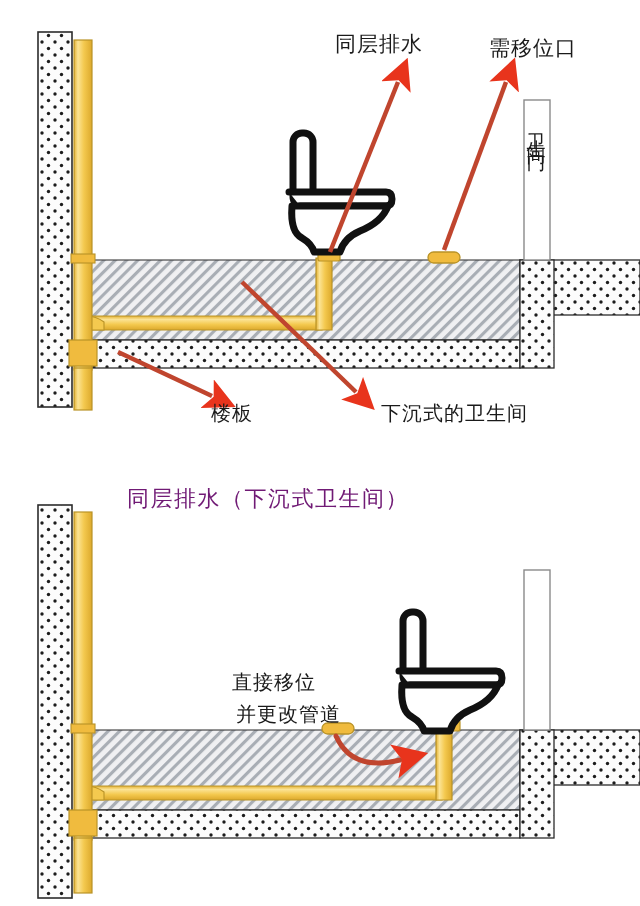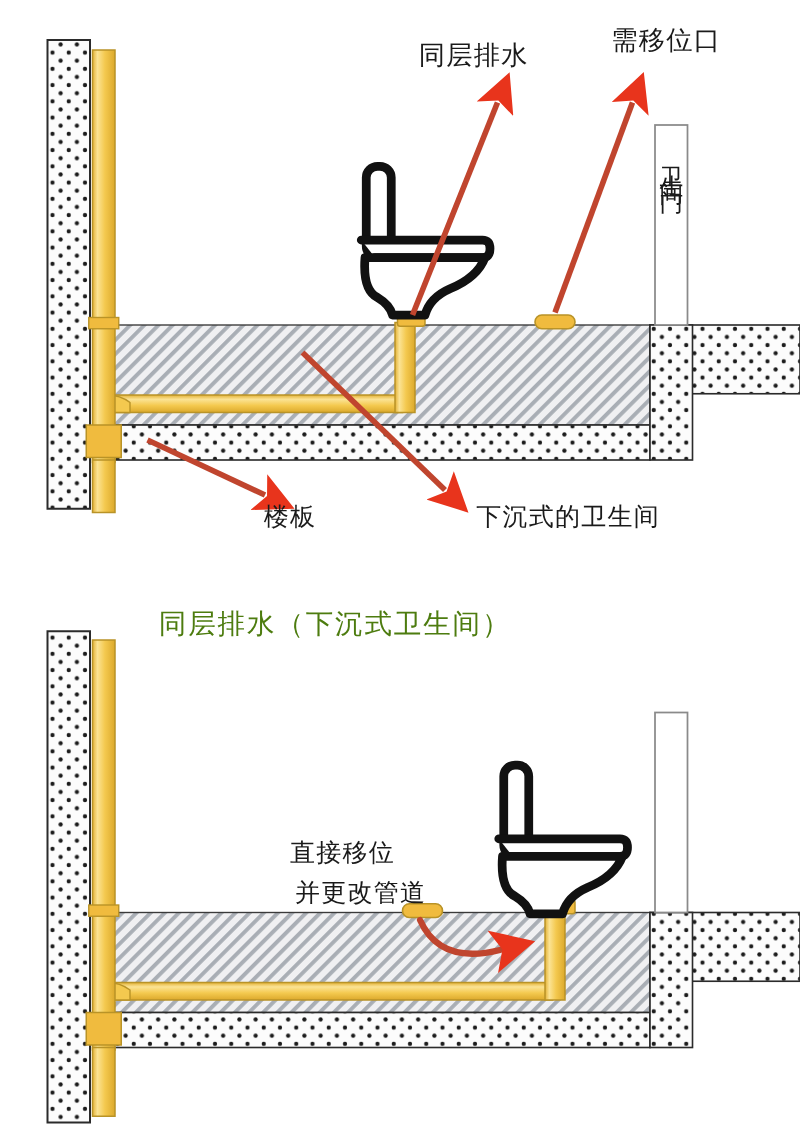--- a/index.html
+++ b/index.html
@@ -24,21 +24,21 @@
     writing-mode:vertical-rl;
     text-orientation:upright;
     letter-spacing:6px;
     font-size:19px;
     line-height:1;
   }
   .title-line{
     position:absolute;
     width:536px;
     text-align:center;
-    color:#4d7c0f;
+    color:#701a75;
     font-size:22px;
     letter-spacing:1.5px;
     white-space:nowrap;
   }
   .lbl-small{font-size:20px;}
   .lbl-blk{
     position:absolute;
     color:#1a1a1a;
     font-size:20px;
     letter-spacing:1px;
@@ -165,21 +165,21 @@
       </g>
 
       <rect x="322" y="723" width="32" height="11" rx="5.5" fill="#f0bb3e" stroke="#b99327" stroke-width="1.3"></rect>
 
       <path d="M336,736 Q352,772 400,760" fill="none" stroke="#c0452e" stroke-width="5" stroke-linecap="round" marker-end="url(#ah)"></path>
     </g>
   </svg>
 
   <div class="lbl" style="left:335px;top:30px;">同层排水</div>
 
-  <div class="lbl" style="left:489px;top:18px;font-family:Liberation Serif, serif;">需移位口</div>
+  <div class="lbl" style="left:489px;top:34px;font-family:Liberation Serif, serif;">需移位口</div>
 
   <div class="lbl lbl-vert" style="left:527px;top:118px;">卫生间门</div>
 
   <div class="lbl lbl-small" style="left:211px;top:400px;">楼板</div>
 
   <div class="lbl lbl-small" style="left:381px;top:400px;">下沉式的卫生间</div>
 
   <div class="title-line" style="top:484px;">同层排水（下沉式卫生间）</div>
 
 

